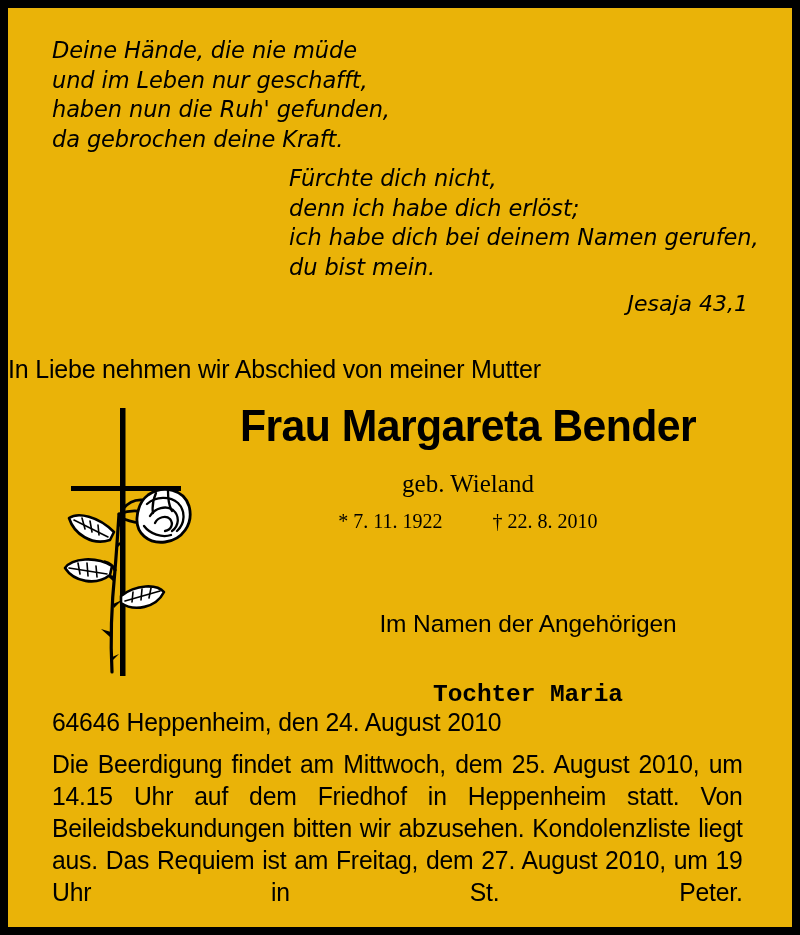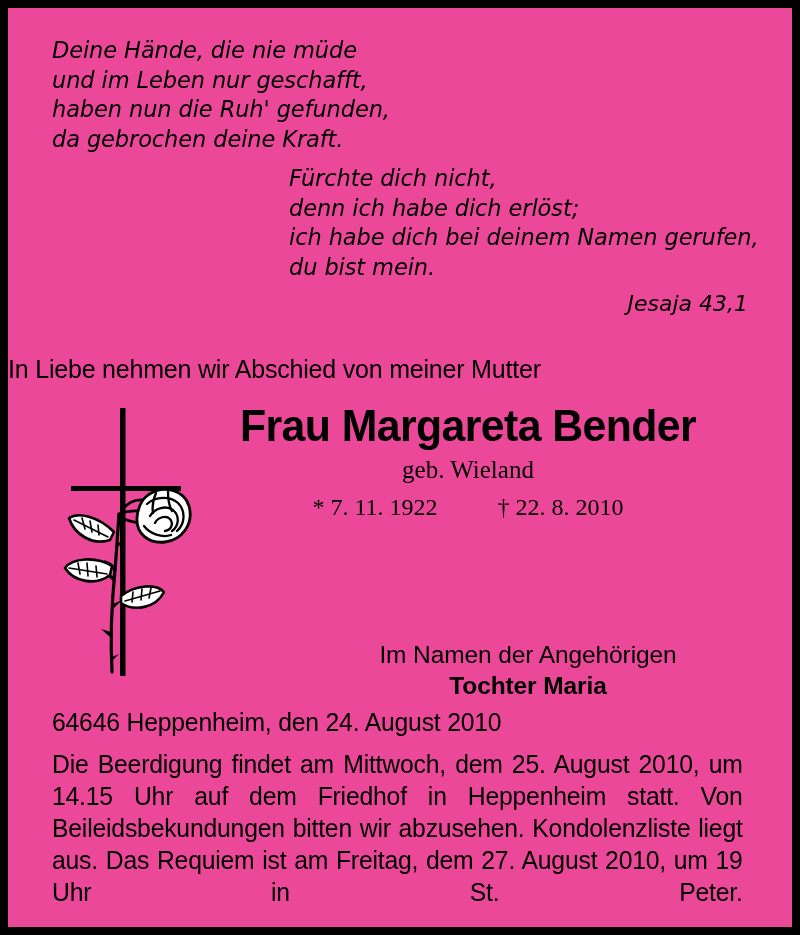--- a/index.html
+++ b/index.html
@@ -6,21 +6,21 @@
     margin: 0;
     padding: 0;
     background: #ffffff;
   }
 
   .notice {
     position: relative;
     width: 800px;
     height: 935px;
     box-sizing: border-box;
-    background: #ec4899;
+    background: #eab308;
     border: 8px solid #000000;
     font-family: "Liberation Sans", sans-serif;
     color: #000000;
     overflow: hidden;
   }
 
   
   .poem {
     position: absolute;
     left: 44px;
@@ -85,63 +85,64 @@
     line-height: 52px;
     letter-spacing: -0.6px;
     transform: scaleX(0.95);
     transform-origin: center;
   }
 
   .maiden-name {
     font-family: "Liberation Serif", serif;
     font-size: 25px;
     line-height: 34px;
-    margin-top: 1px;
+    margin-top: 15px;
   }
 
   .dates {
     font-family: "Liberation Serif", serif;
-    font-size: 24px;
+    font-size: 20px;
     line-height: 34px;
     margin-top: 3px;
     white-space: pre;
   }
 
   
   .emblem {
     position: absolute;
     left: 44px;
     top: 392px;
     width: 145px;
     height: 285px;
   }
   .emblem svg { display: block; width: 100%; height: 100%; }
 
   
   .family {
     position: absolute;
     left: 300px;
     right: 44px;
-    top: 632px;
+    top: 601px;
     text-align: center;
   }
 
   .family-line {
     font-family: "Liberation Sans", sans-serif;
     font-size: 24.5px;
     line-height: 30px;
     letter-spacing: -0.1px;
   }
 
   .family-signer {
-    font-family: Liberation Sans, sans-serif;
+    font-family: Liberation Mono, monospace;
     font-weight: 700;
     font-size: 24.5px;
     line-height: 32px;
     letter-spacing: -0.1px;
+    margin-top: 40px;
   }
 
   
   .place-date {
     position: absolute;
     left: 44px;
     right: 44px;
     top: 698px;
     font-family: "Liberation Sans Narrow", "Liberation Sans", sans-serif;
     font-size: 25.5px;

